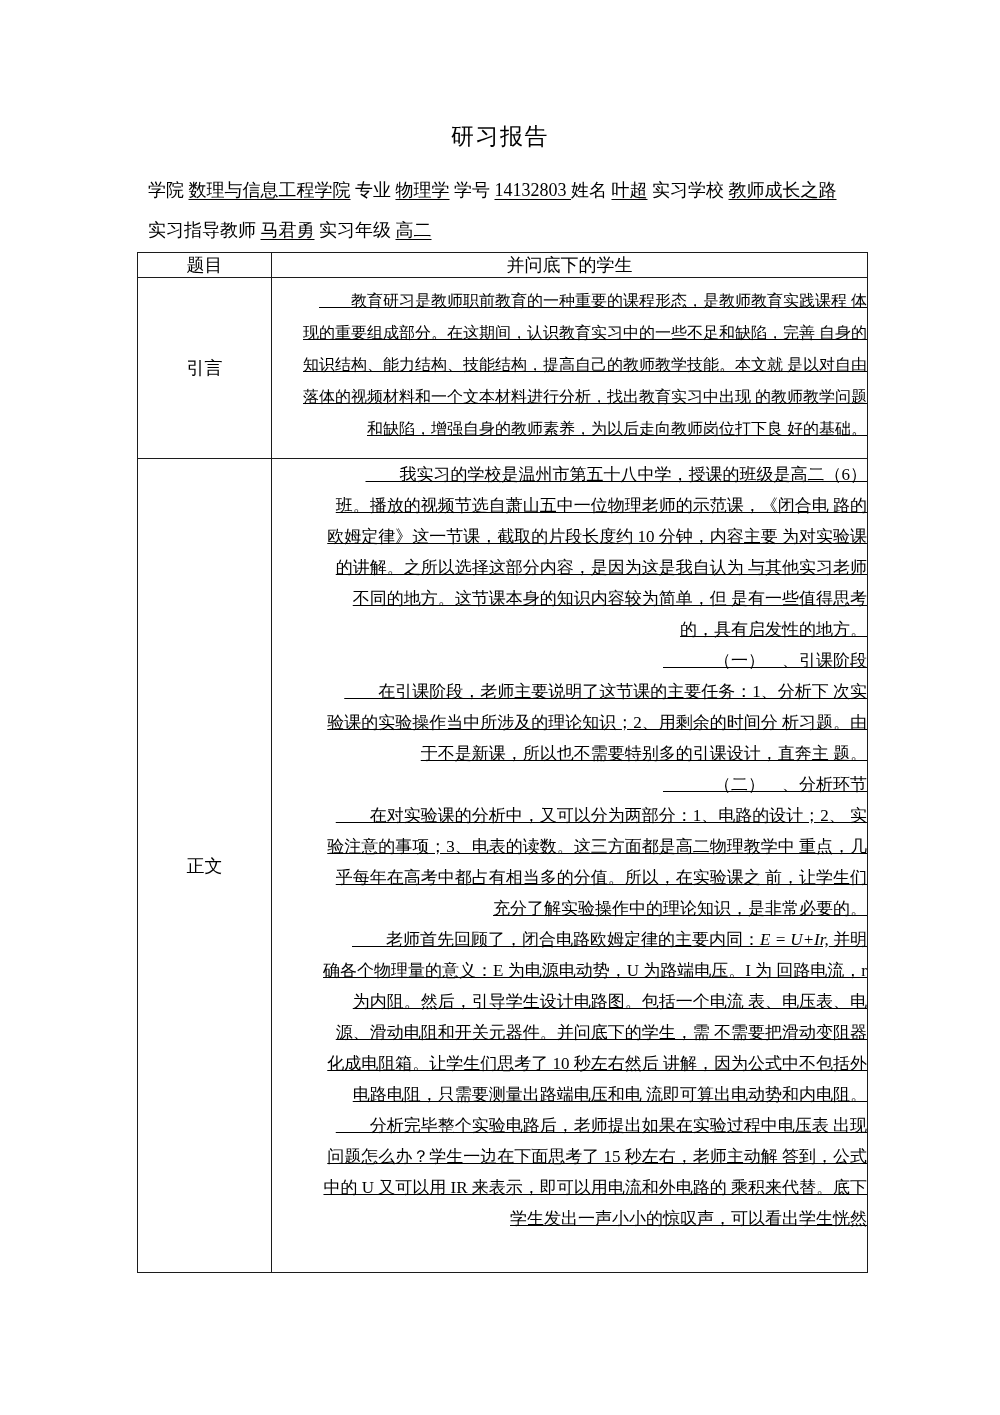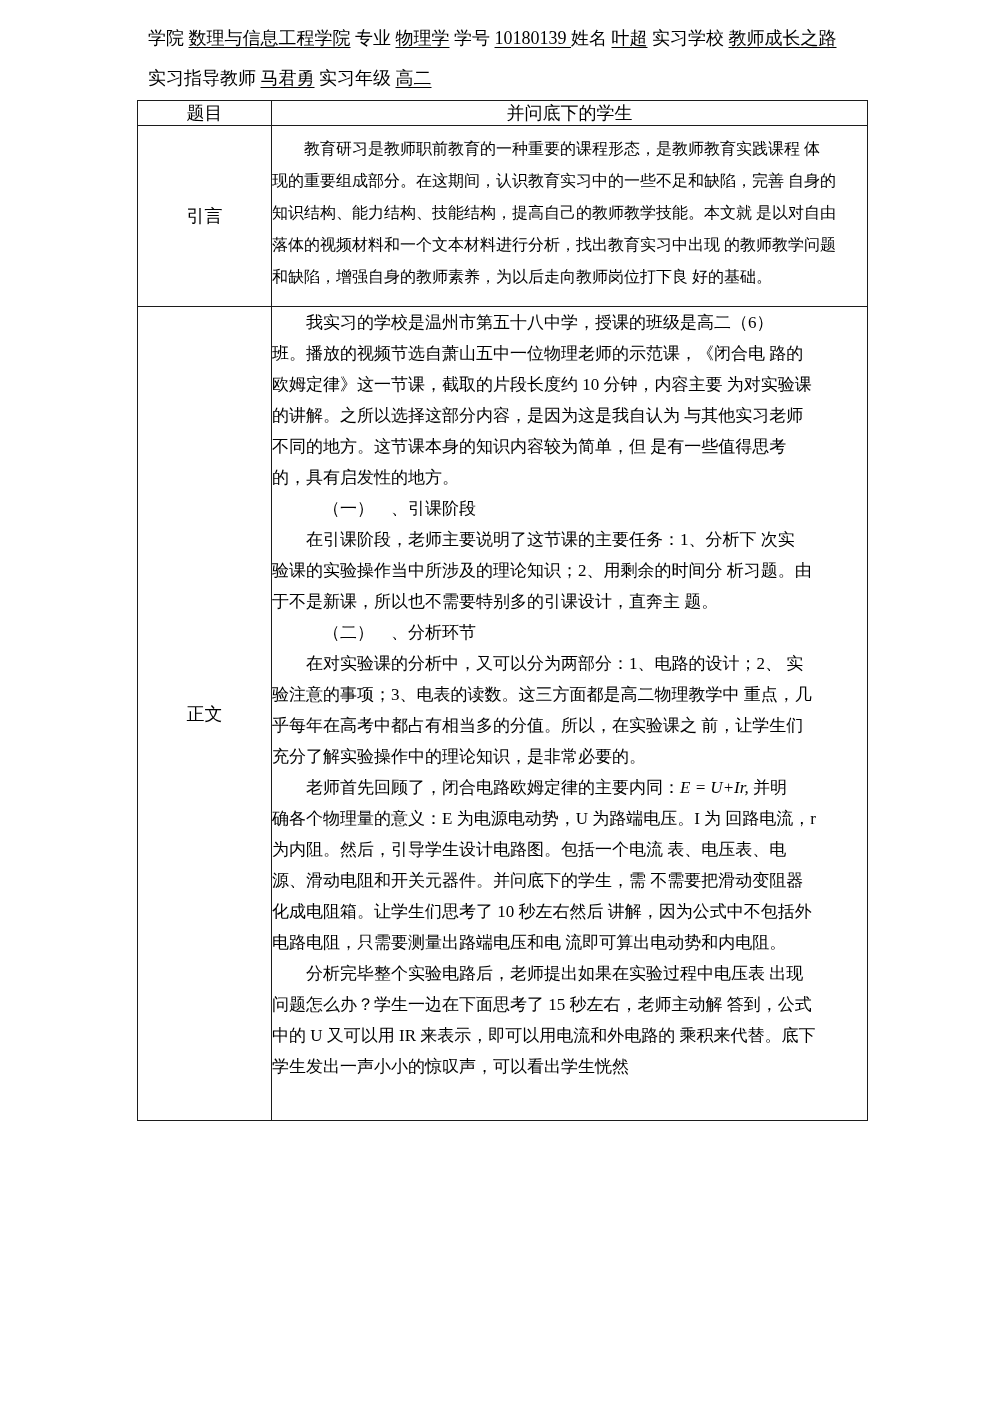--- a/index.html
+++ b/index.html
@@ -42,36 +42,38 @@
 
   .cell-label, .cell-head {
     text-align: center; vertical-align: middle;
     font-size: 18px;
   }
   .cell-text {
     vertical-align: top;
     padding: 5px 8px 0 10px;
     font-size: 17px; line-height: 31px;
     white-space: pre-wrap;
-    text-align: left;
+    text-align: right;
+    text-decoration: underline;
   }
   .cell-text.intro {
     font-size: 16px; line-height: 32px;
     padding-top: 7px;
   }
   u { text-underline-offset: 3px; text-decoration-thickness: 1px; }
   i { font-style: italic; }
 </style>
 </head>
 <body>
 
 <div class="page">
 
+  <h1 class="doc-title">研习报告</h1>
 
-  <p class="info">学院 <u>数理与信息工程学院</u> 专业 <u>物理学</u> 学号 <u>10180139 </u>姓名 <u>叶超</u> 实习学校 <u>教师成长之路</u>
+  <p class="info">学院 <u>数理与信息工程学院</u> 专业 <u>物理学</u> 学号 <u>14132803 </u>姓名 <u>叶超</u> 实习学校 <u>教师成长之路</u>
 实习指导教师 <u>马君勇</u> 实习年级 <u>高二</u></p>
 
   <table class="report">
     <colgroup>
         <col class="c1">
         <col>
       </colgroup>
     <tbody>
       <tr class="r-head">
         <td class="cell-label">题目</td>

